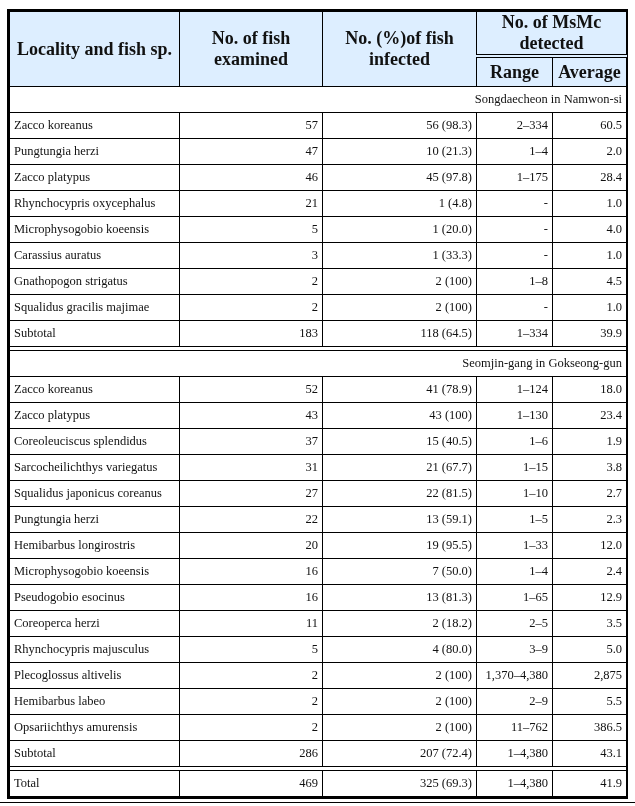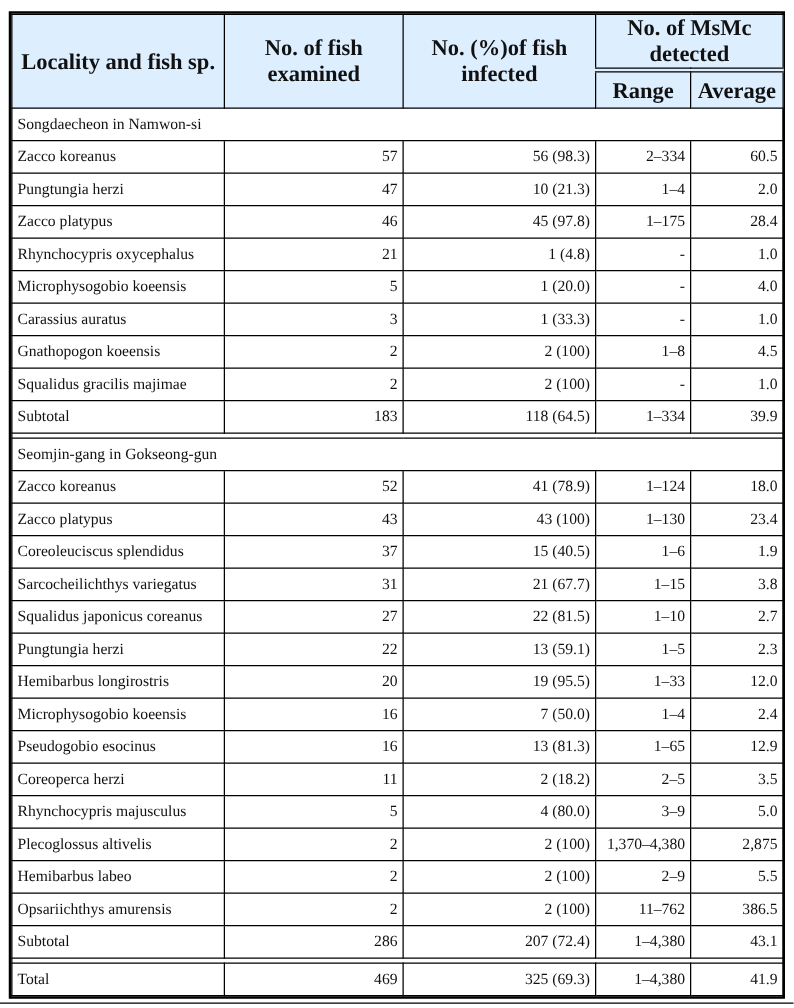--- a/index.html
+++ b/index.html
@@ -8,21 +8,21 @@
   table { border-collapse: collapse; width: 100%; table-layout: fixed; font-family: "Liberation Serif", "DejaVu Serif", serif; font-size: 12.5px; color: #111; }
   col.c1 { width: 170px; } col.c2 { width: 143px; } col.c3 { width: 154px; } col.c4 { width: 76px; } col.c5 { width: 74px; }
   th { background: #ddeeff; font-weight: bold; border: 1px solid #000; padding: 0 4px; font-size: 18px; }
   th.big { height: 69px; text-align: center; }
   th.c { text-align: center; }
   th.grp { height: 27px; text-align: center; border-bottom: 4px double #000; }
   th.sub { height: 28px; text-align: center; }
   td { border: 1px solid #000; height: 25px; padding: 0 4px; white-space: nowrap; }
   td.num { text-align: right; }
   td.rng { text-align: right; }
-  td.section { height: 25px; }
+  td.section { height: 25px; text-align: right; }
   tr.sep td { height: 3px; padding: 0; border-left: 1px solid #000; border-right: 1px solid #000; border-top: 1px solid #000; border-bottom: 1px solid #000; }
   .bottomline { position: absolute; left: 0; top: 802px; width: 635px; height: 1px; background: #000; }
 </style>
 </head>
 <body>
 
 <div class="wrap">
 <table>
   <colgroup>
         <col class="c1">
@@ -83,21 +83,21 @@
           <td class="num">4.0</td>
         </tr>
         <tr>
           <td>Carassius auratus</td>
           <td class="num">3</td>
           <td class="num">1 (33.3)</td>
           <td class="rng">-</td>
           <td class="num">1.0</td>
         </tr>
         <tr>
-          <td>Gnathopogon koeensis</td>
+          <td>Gnathopogon strigatus</td>
           <td class="num">2</td>
           <td class="num">2 (100)</td>
           <td class="rng">1–8</td>
           <td class="num">4.5</td>
         </tr>
         <tr>
           <td>Squalidus gracilis majimae</td>
           <td class="num">2</td>
           <td class="num">2 (100)</td>
           <td class="rng">-</td>

